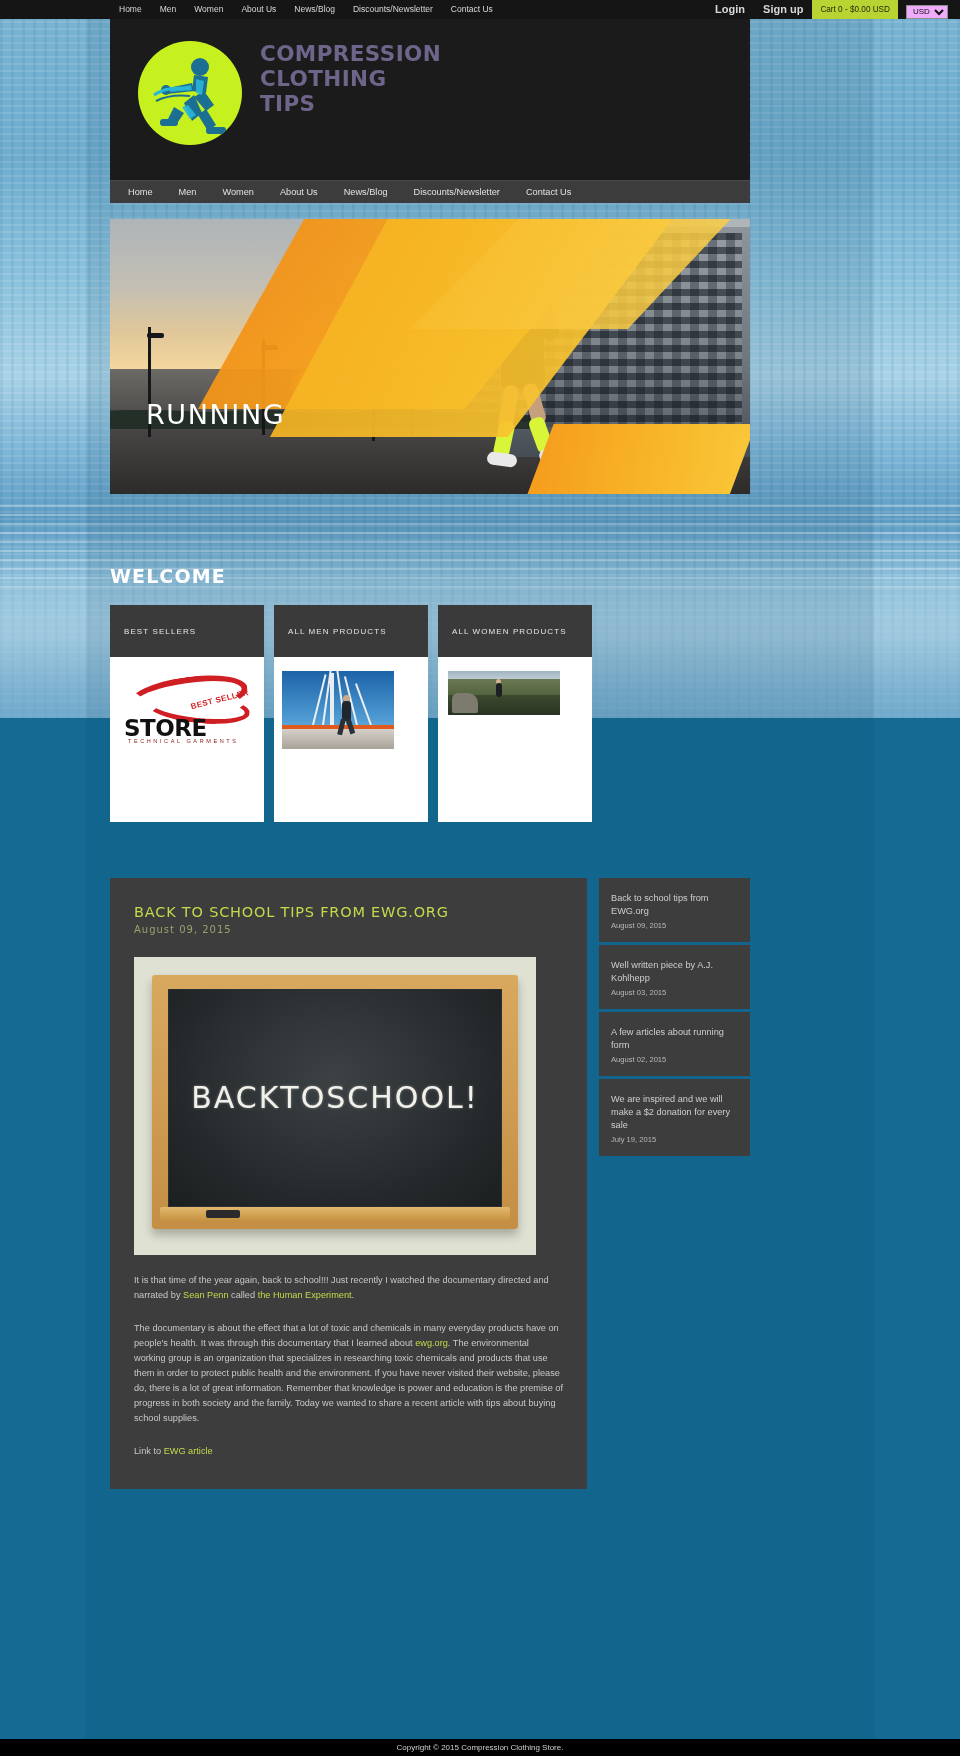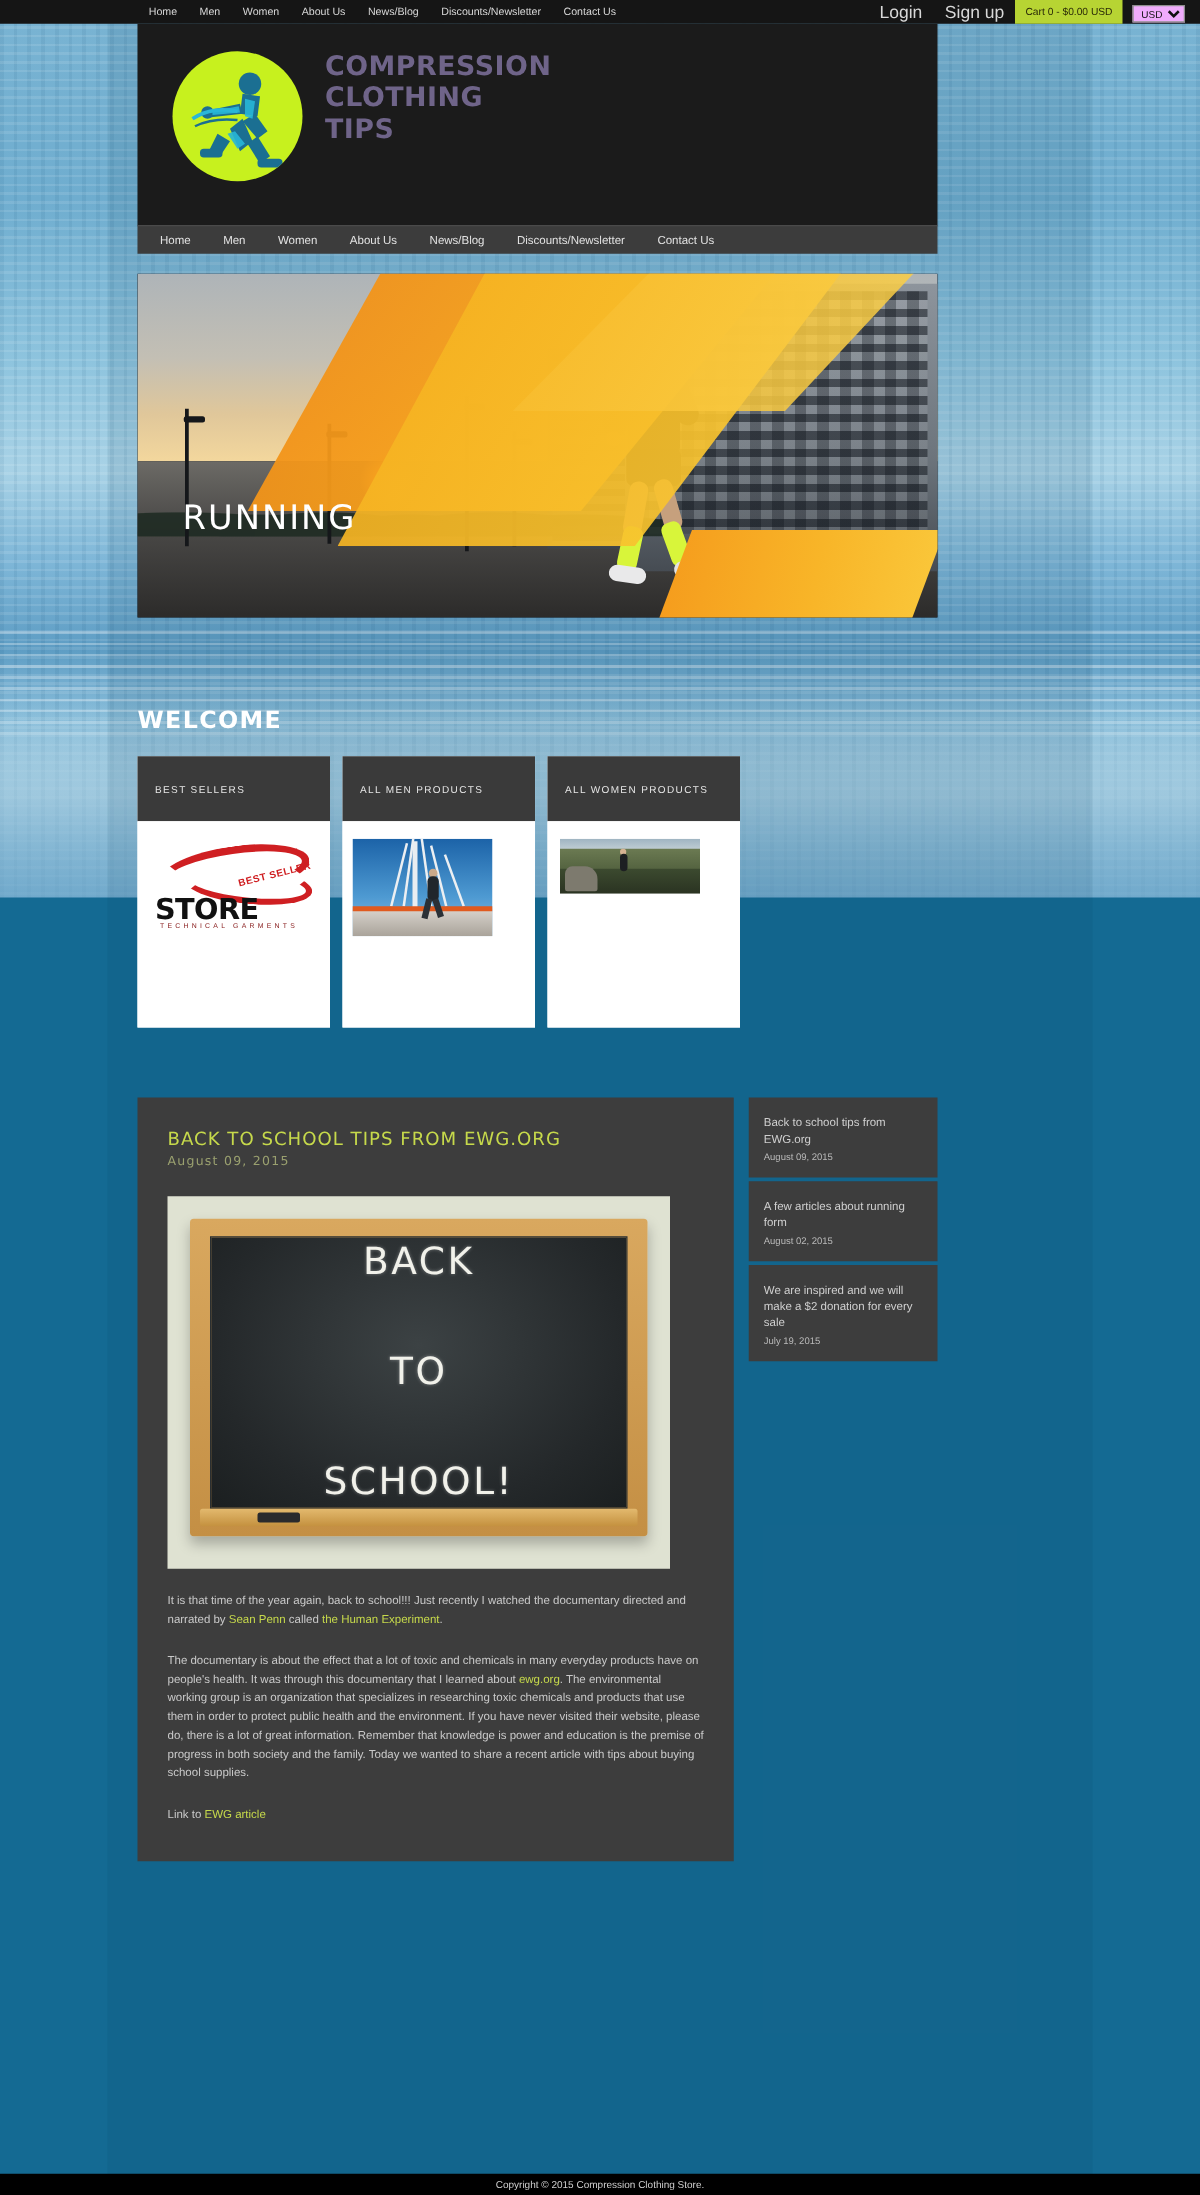--- a/index.html
+++ b/index.html
@@ -65,22 +65,22 @@
     display: flex; align-items: center;
   }
   .topbar .nav-left { display: flex; margin-left: 110px; }
   .topbar .nav-left a {
     color: #d8d8d8; font-size: 8.5px; text-decoration: none;
     padding: 0 9px; line-height: 19px; white-space: nowrap;
   }
   .topbar .spacer { flex: 1; }
   .topbar .nav-right { display: flex; align-items: center; height: 19px; }
   .topbar .nav-right a.acct {
-    color: #d8d8d8; font-size: 14px; text-decoration: none;
-    padding: 0 9px; line-height: 19px;
+    color: #d8d8d8; font-size: 11px; text-decoration: none;
+    padding: 0 9px; line-height: 19px; font-weight: bold;
   }
   .cart-btn {
     background: #b7d433; color: #2b2b08; font-size: 8.2px;
     height: 19px; line-height: 19px; padding: 0 8px;
     text-decoration: none; white-space: nowrap;
   }
   .currency-wrap { margin-left: 8px; margin-right: 12px; }
   .currency-select {
     font-family: "Liberation Sans", sans-serif;
     font-size: 8px; height: 14px; padding: 0 1px 0 2px;
@@ -320,22 +320,22 @@
     background: linear-gradient(180deg,#d9a85f,#c48f44);
     border-radius: 3px;
     box-shadow: 0 6px 10px rgba(0,0,0,.25);
   }
   .chalk-board {
     position: absolute; left: 16px; top: 14px; right: 16px; bottom: 22px;
     background: radial-gradient(ellipse at 50% 40%, #3c4244 0%, #24282a 70%, #1b1f20 100%);
     border: 1px solid #2a2f31;
   }
   .chalk-text {
-    position: absolute; inset: 0; display: flex; flex-direction: column;
-    align-items: center; justify-content: space-between;
+    position: absolute; inset: 0; display: flex; flex-direction: row;
+    align-items: center; justify-content: center;
     color: #f1f1ea; font-size: 30px; line-height: 40px; letter-spacing: 2px;
     font-family: "DejaVu Sans", sans-serif; text-align: center;
     text-shadow: 0 0 3px rgba(255,255,255,.35);
   }
   .chalk-ledge {
     position: absolute; left: 8px; right: 8px; bottom: 8px; height: 14px;
     background: linear-gradient(180deg,#e3b96e,#c4913f); border-radius: 2px;
   }
   .eraser {
     position: absolute; left: 54px; bottom: 11px; width: 34px; height: 8px;
@@ -575,20 +575,24 @@
       <span>Link to </span><a href="#">EWG article</a>
     </p>
   </article>
 
   <aside class="recent">
     <div class="recent-item">
       <div class="r-title">Back to school tips from EWG.org</div>
       <div class="r-date">August 09, 2015</div>
     </div>
     <div class="recent-item">
+      <div class="r-title">Well written piece by A.J. Kohlhepp</div>
+      <div class="r-date">August 03, 2015</div>
+    </div>
+    <div class="recent-item">
       <div class="r-title">A few articles about running form</div>
       <div class="r-date">August 02, 2015</div>
     </div>
     <div class="recent-item">
       <div class="r-title">We are inspired and we will make a $2 donation for every sale</div>
       <div class="r-date">July 19, 2015</div>
     </div>
   </aside>
 </div>
 

